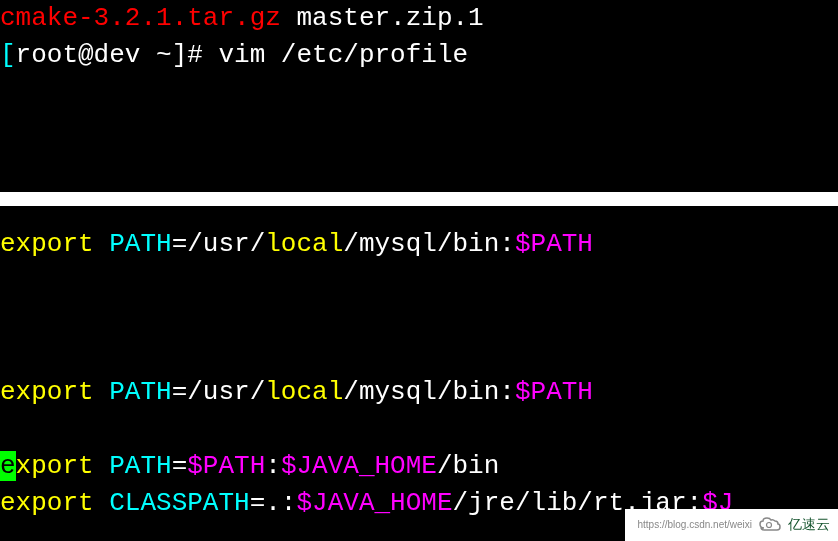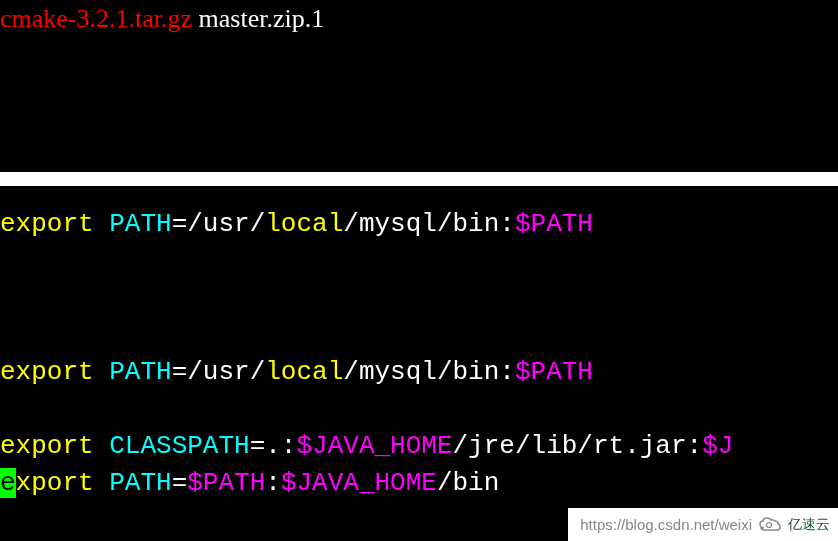--- a/index.html
+++ b/index.html
@@ -17,22 +17,21 @@
       overflow: hidden;
       position: relative;
     }
     .terminal-section {
       background: #000000;
       padding: 0;
       white-space: nowrap;
       overflow: hidden;
     }
     .section1 {
-      height: 172px;
-      font-family: Liberation Serif, serif;
+      height: 192px;
     }
     .section2 {
       height: 372px;
       margin-top: 14px;
       padding-top: 20px;
     }
     .line {
       height: 37px;
       line-height: 37px;
       padding-left: 0;
@@ -65,55 +64,58 @@
       display: flex;
       align-items: center;
       gap: 6px;
     }
     .cloud-icon {
       width: 24px;
       height: 18px;
     }
     .watermark-text {
       color: #888888;
-      font-size: 15px;
+      font-size: 10px;
     }
     .watermark-brand {
       color: #14532d;
       font-size: 14px;
     }
     .spacer {
       height: 37px;
     }
   </style>
 </head>
 <body>
 
 <div class="terminal-section section1">
   <div class="line">
     <span class="red">cmake-3.2.1.tar.gz</span><span class="white">                  </span><span class="white">master.zip.1</span>
   </div>
+  <div class="line">
+    <span class="cyan">[</span><span class="white">root@dev ~]# </span><span class="white">vim /etc/profile</span>
+  </div>
 </div>
 
 <div class="terminal-section section2">
   <div class="line">
     <span class="white"> </span><span class="yellow">export</span><span class="cyan"> PATH</span><span class="white">=</span><span class="white">/usr/</span><span class="yellow">local</span><span class="white">/mysql/bin:</span><span class="magenta">$PATH</span>
   </div>
   <div class="spacer"></div>
   <div class="spacer"></div>
   <div class="spacer"></div>
   <div class="line">
     <span class="yellow">export</span><span class="cyan"> PATH</span><span class="white">=</span><span class="white">/usr/</span><span class="yellow">local</span><span class="white">/mysql/bin:</span><span class="magenta">$PATH</span>
   </div>
   <div class="spacer"></div>
   <div class="line">
-    <span class="yellow">export</span><span class="cyan"> CLASSPATH</span><span class="white">=</span><span class="white">.:</span><span class="magenta">$JAVA_HOME</span><span class="white">/jre/lib/rt.jar:</span><span class="magenta">$J</span>
+    <span class="green-bg">e</span><span class="yellow">xport</span><span class="cyan"> PATH</span><span class="white">=</span><span class="magenta">$PATH</span><span class="white">:</span><span class="magenta">$JAVA_HOME</span><span class="white">/bin</span>
   </div>
   <div class="line">
-    <span class="green-bg">e</span><span class="yellow">xport</span><span class="cyan"> PATH</span><span class="white">=</span><span class="magenta">$PATH</span><span class="white">:</span><span class="magenta">$JAVA_HOME</span><span class="white">/bin</span>
+    <span class="yellow">export</span><span class="cyan"> CLASSPATH</span><span class="white">=</span><span class="white">.:</span><span class="magenta">$JAVA_HOME</span><span class="white">/jre/lib/rt.jar:</span><span class="magenta">$J</span>
   </div>
 </div>
 
 <div class="watermark">
   <span class="watermark-text">https://blog.csdn.net/weixi</span>
   <svg class="cloud-icon" viewBox="0 0 24 18">
     <path d="M6 12 Q2 12 2 8 Q2 5 5 5 Q5 2 9 2 Q12 2 13 4 Q15 3 17 5 Q20 5 20 8 Q22 8 22 11 Q22 14 19 14 L6 14 Q3 14 3 11" fill="none" stroke="#888" stroke-width="1.5"></path>
     <circle cx="11" cy="9" r="2.5" fill="none" stroke="#888" stroke-width="1.2"></circle>
   </svg>
   <span class="watermark-brand">亿速云</span>

